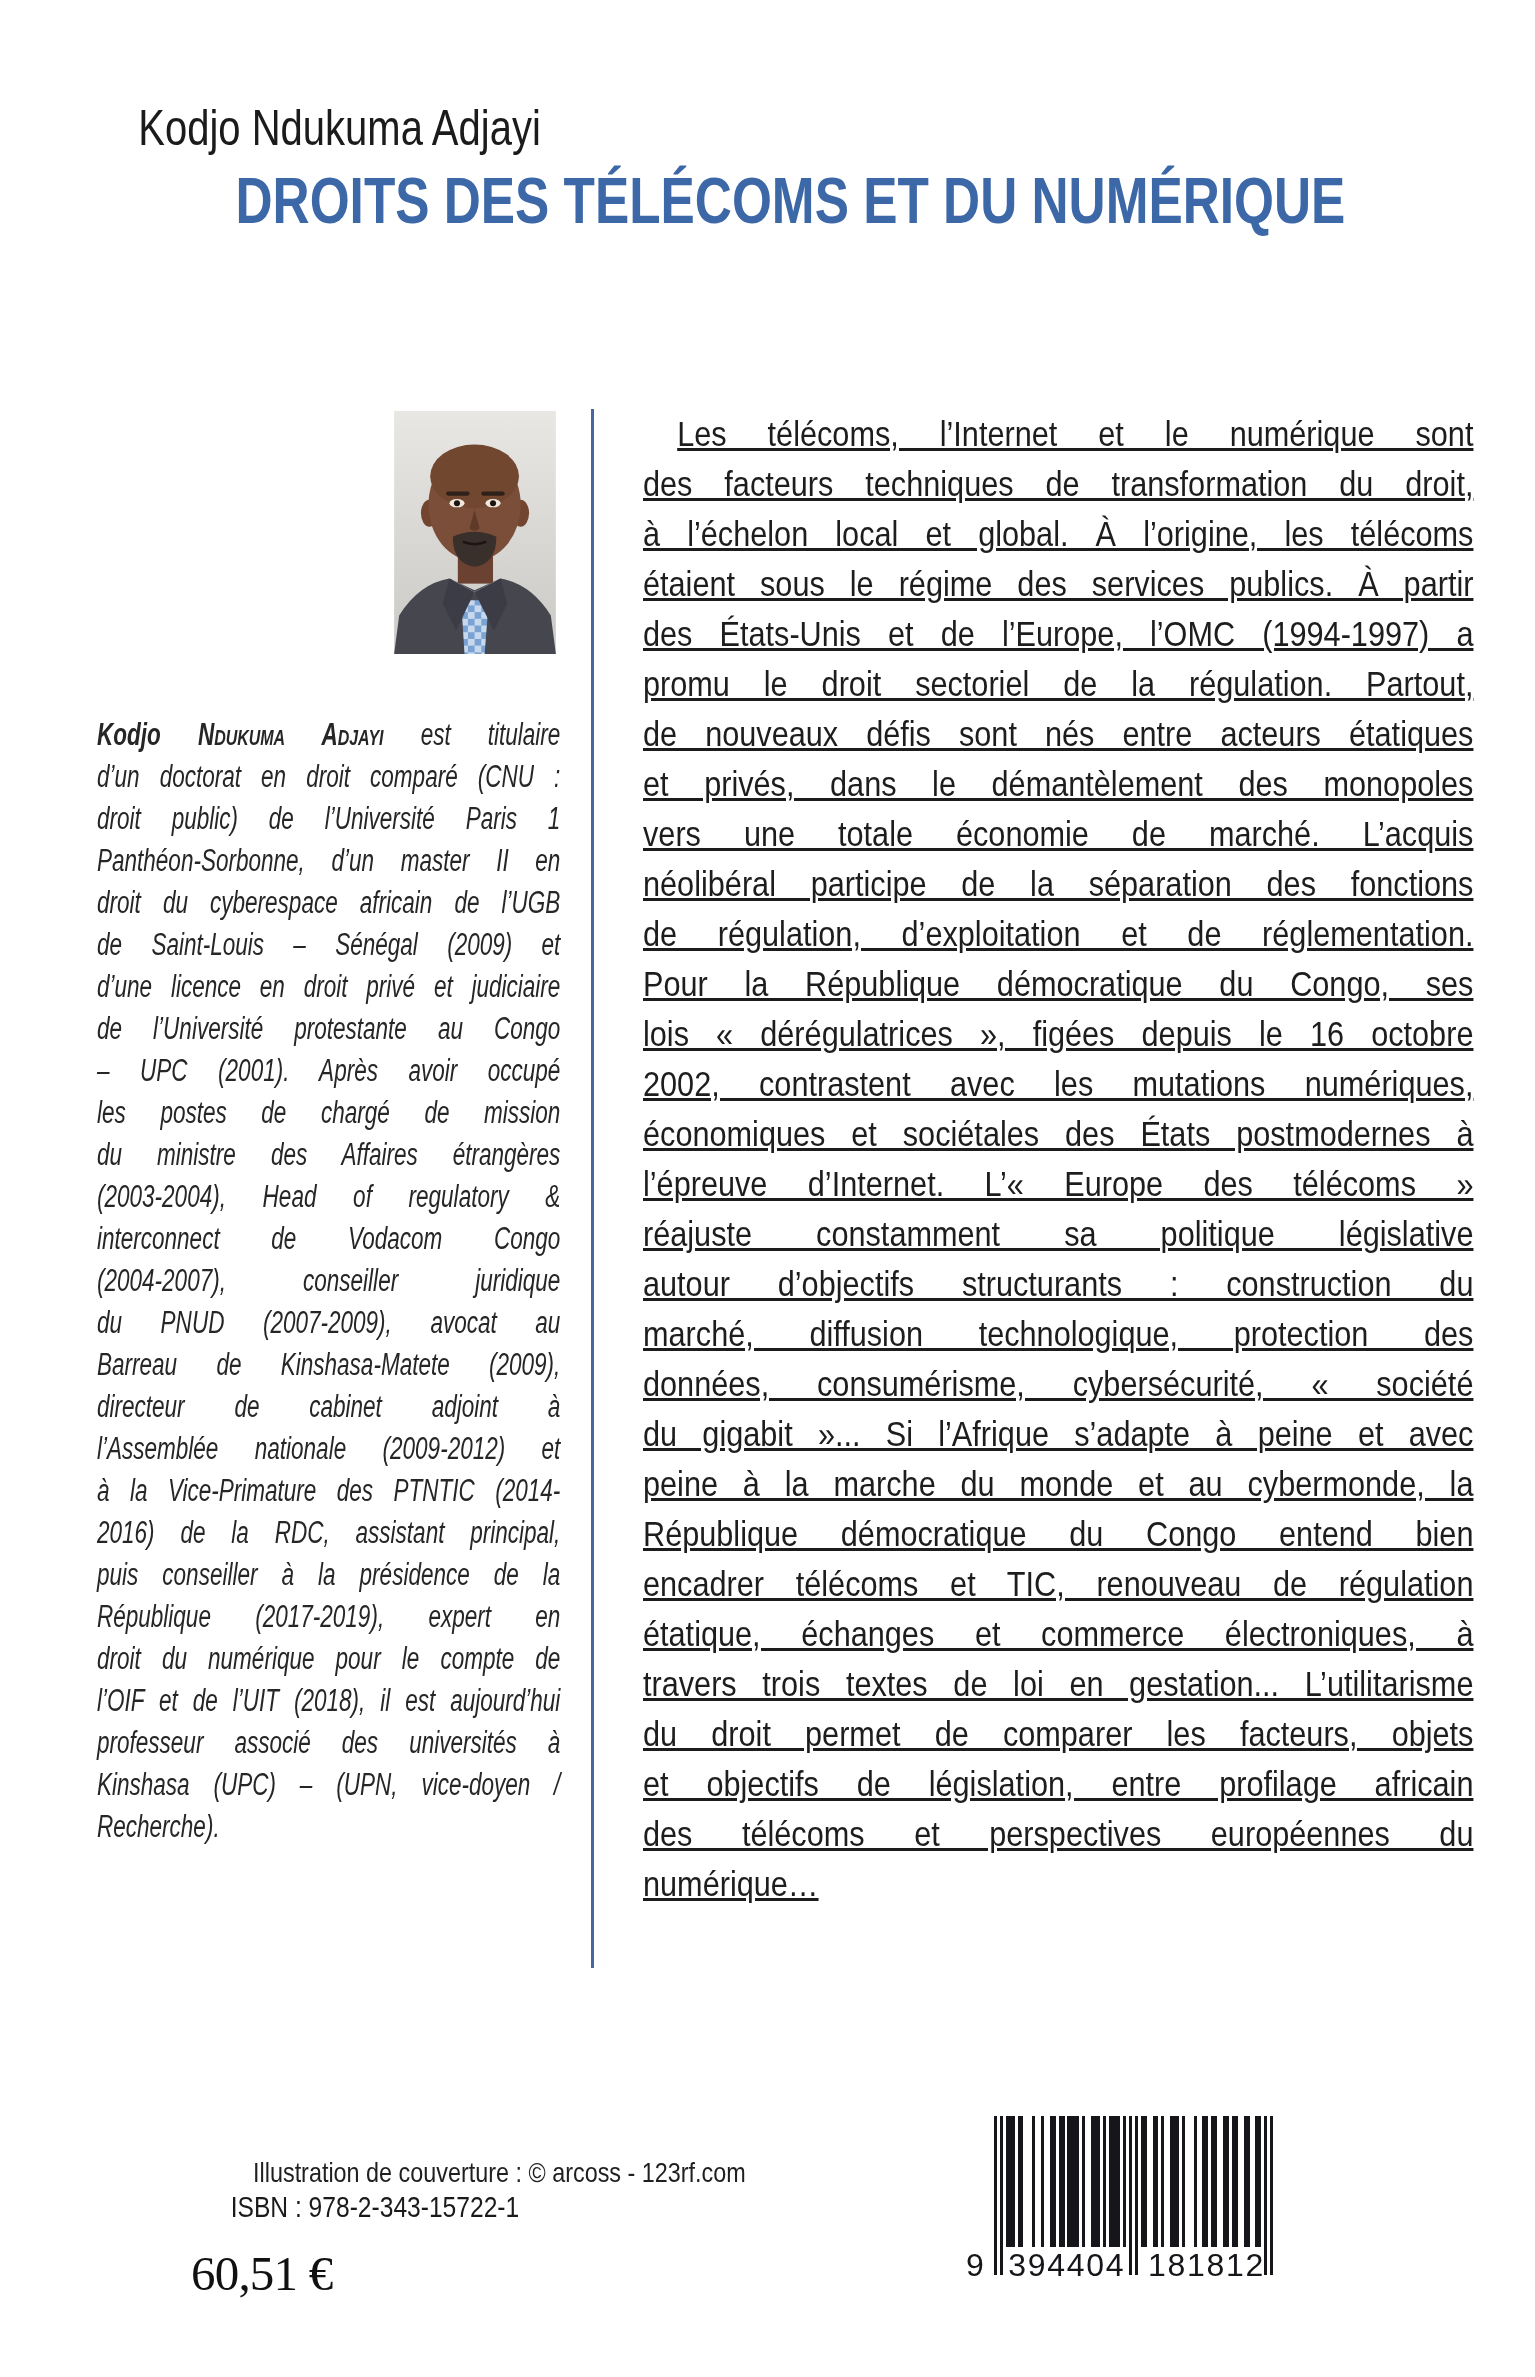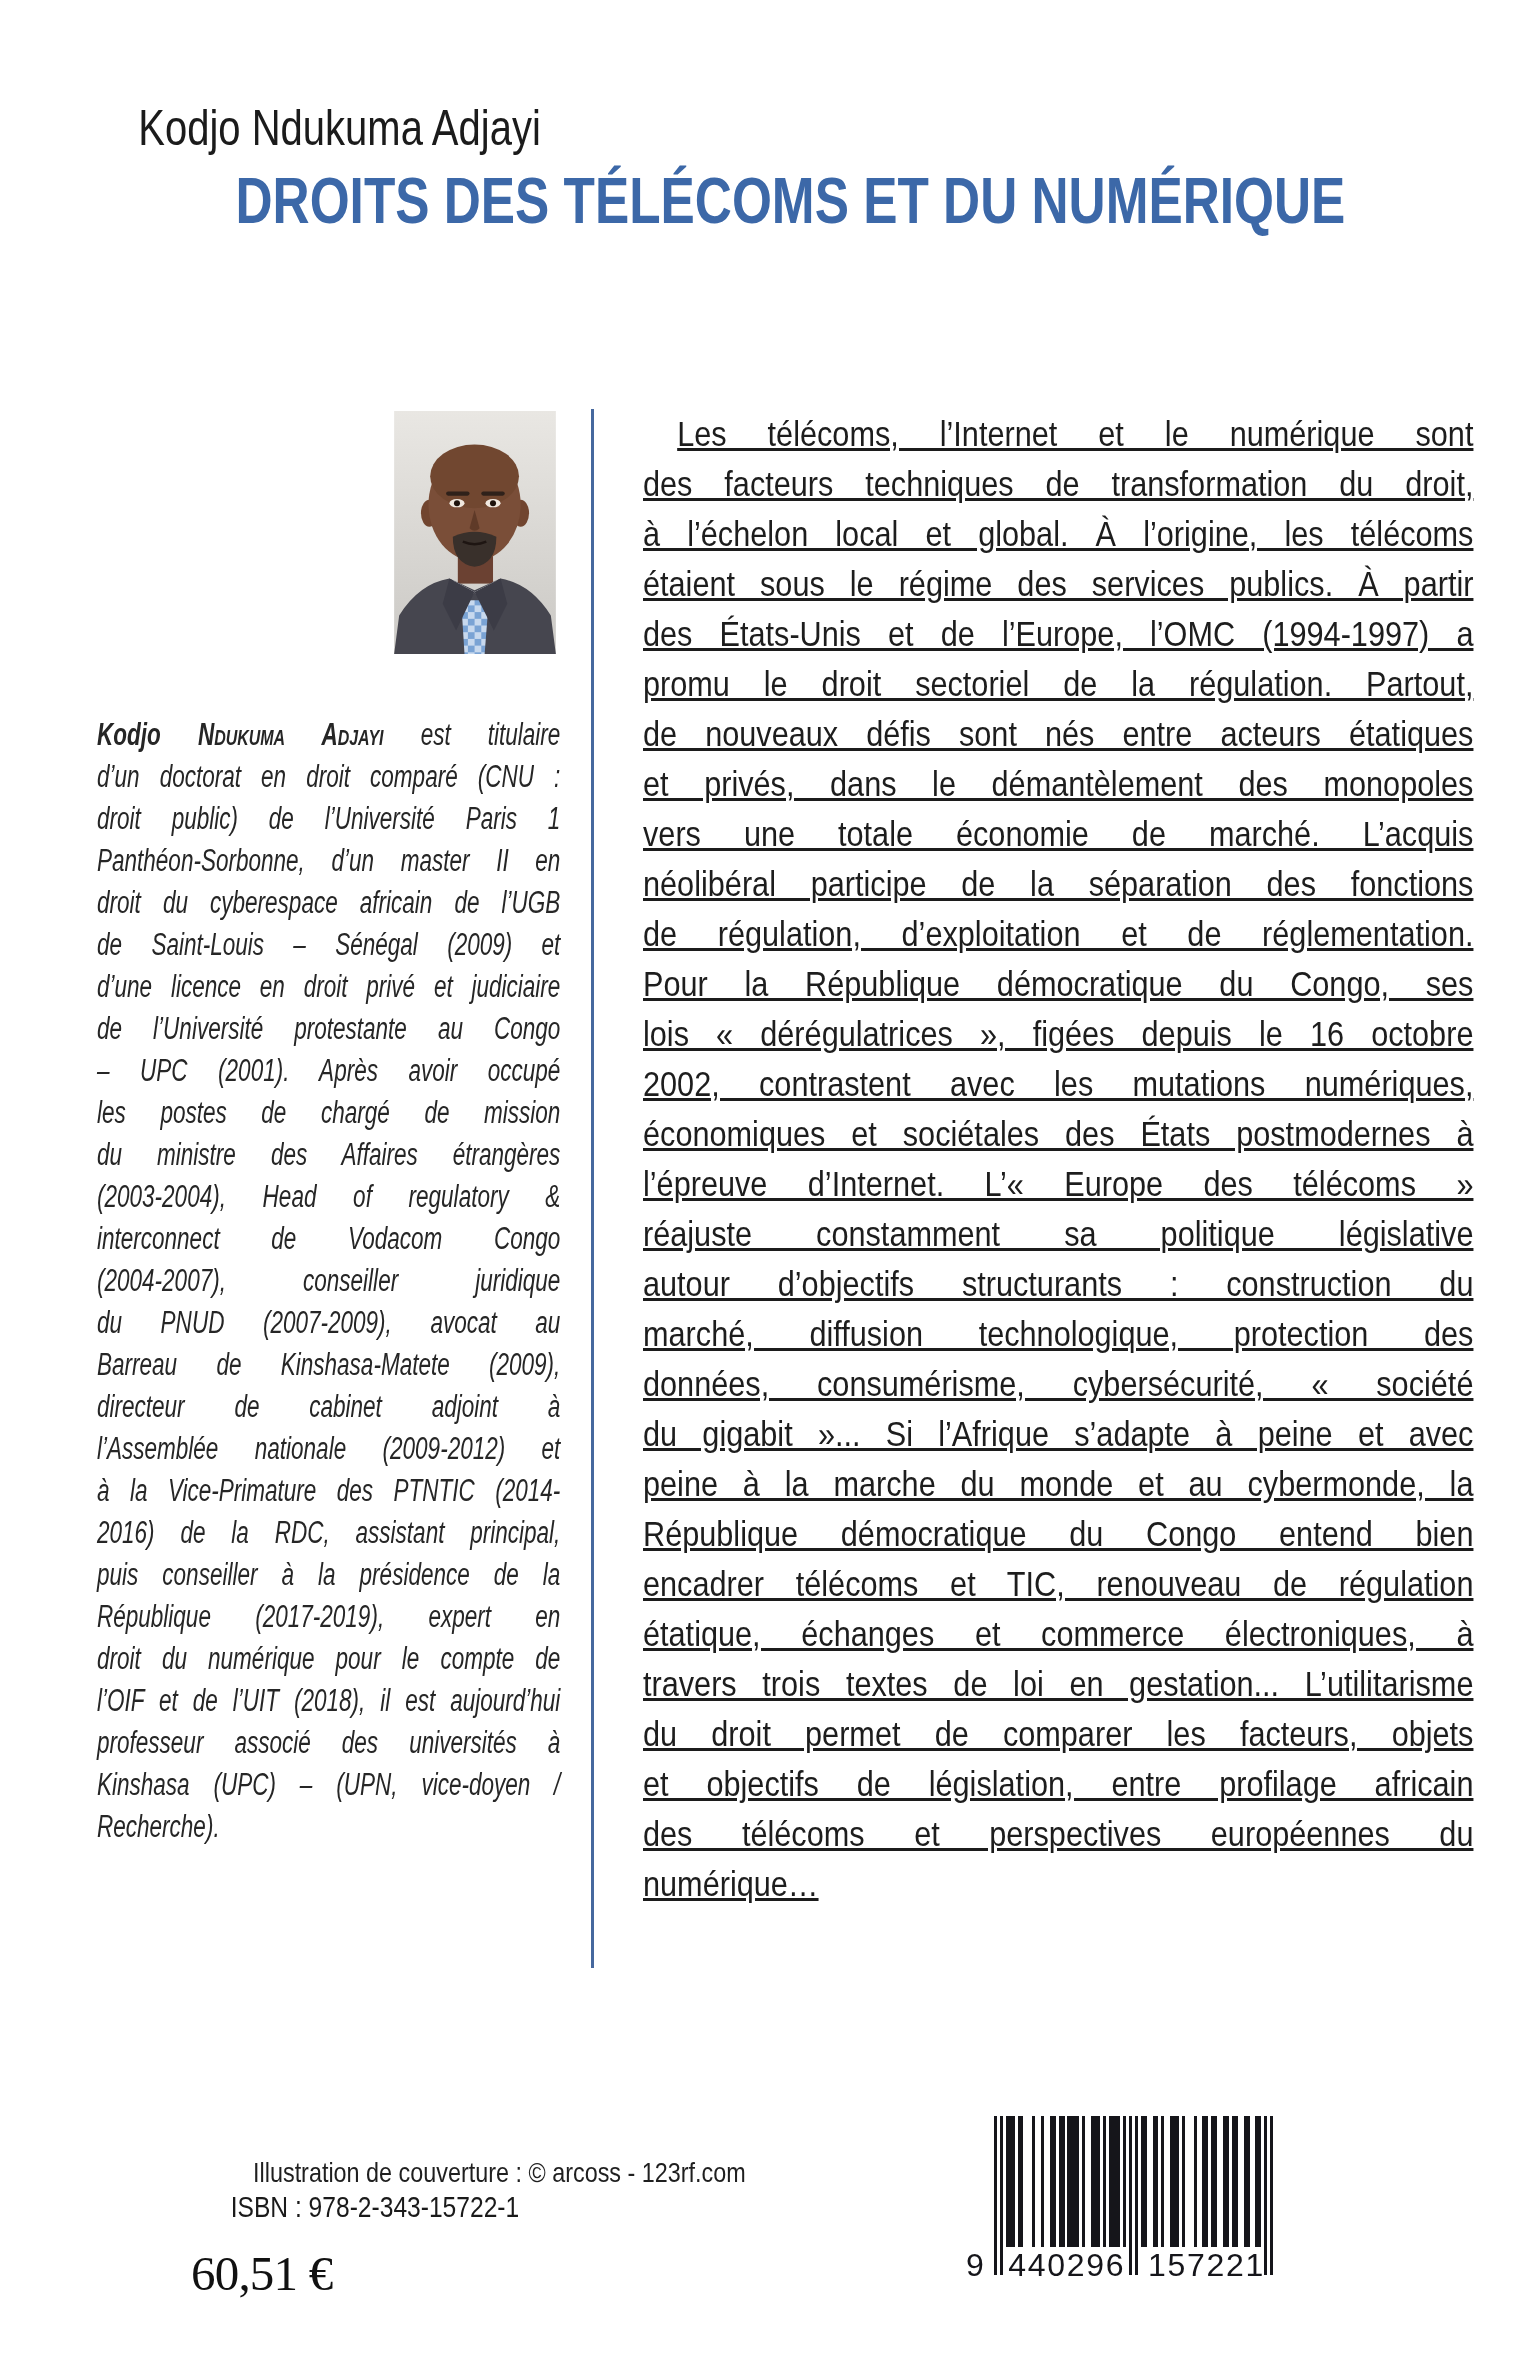--- a/index.html
+++ b/index.html
@@ -244,16 +244,16 @@
     <div class="bar" style="left: 241px;"></div>
     <div class="bar" style="left: 250px;"></div>
     <div class="bar" style="left: 253px;"></div>
     <div class="bar" style="left: 261px;"></div>
     <div class="bar" style="left: 264px;"></div>
     <div class="bar guard" style="left: 270px;"></div>
     <div class="bar guard" style="left: 276px;"></div>
   </div>
 <div class="abs barcode-digits">
   <span>9</span>
-  <span>440296</span>
-  <span>157221</span>
+  <span>394404</span>
+  <span>181812</span>
 </div>
 
 
 </body></html>

